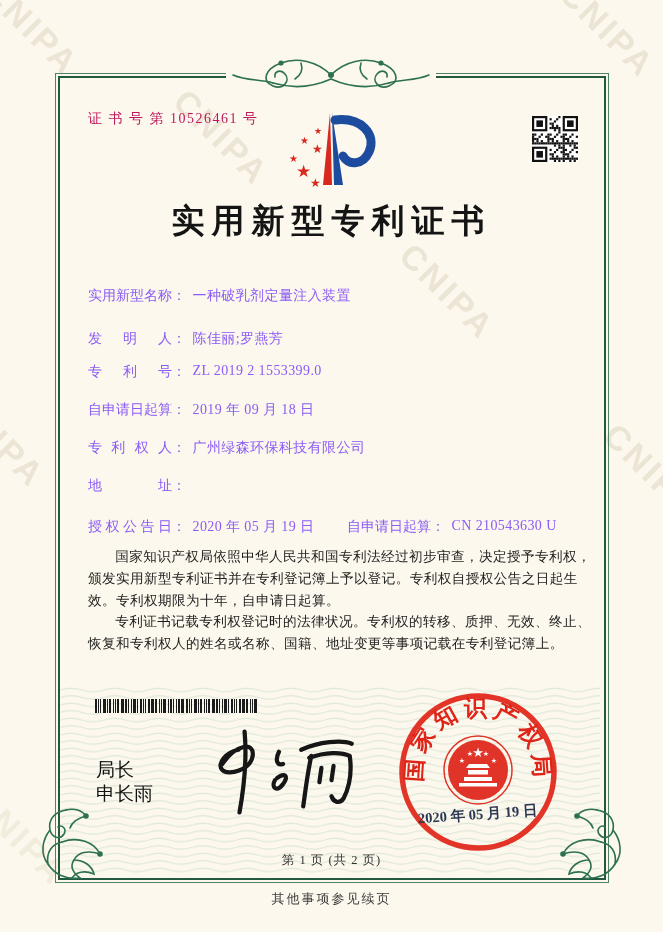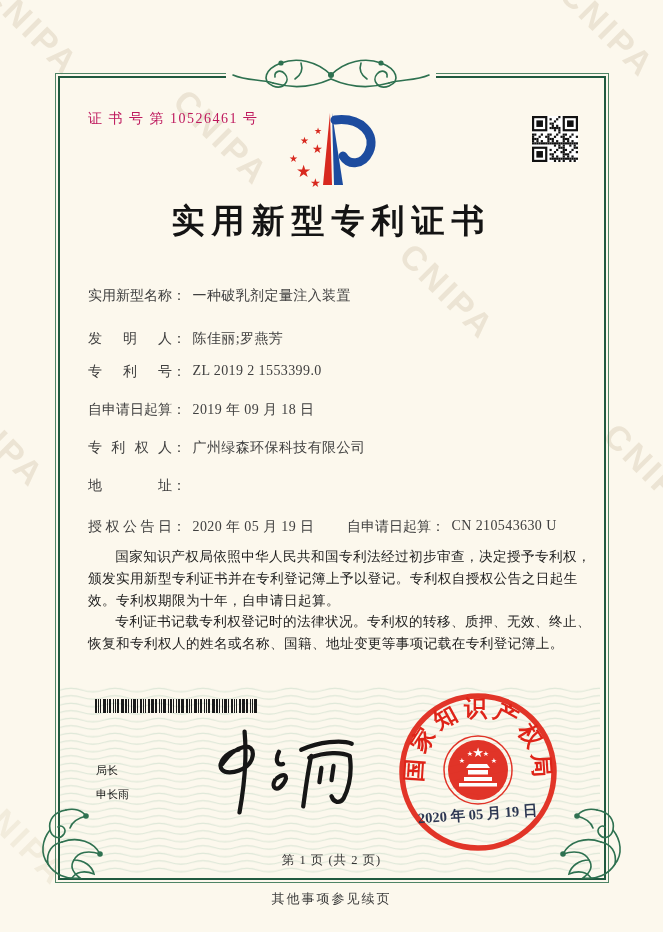--- a/index.html
+++ b/index.html
@@ -27,36 +27,36 @@
   .top-ornament{left:210px;top:52px;width:242px;height:46px;}
   .corner-bl{left:36px;top:806px;width:80px;height:80px;}
   .corner-br{left:547px;top:806px;width:80px;height:80px;transform:scaleX(-1);}
   
   .cert-no{position:absolute;left:88px;top:110px;font-size:14px;letter-spacing:1.5px;color:#be185d;}
   .logo{position:absolute;left:281px;top:107px;width:104px;height:86px;}
   .qr{position:absolute;left:532px;top:116px;width:46px;height:46px;background:#fff;}
   .title{position:absolute;left:0;right:0;top:199px;text-align:center;
          font-size:33px;font-weight:bold;letter-spacing:7px;color:#141414;}
   
-  .field{position:absolute;left:88px;font-size:14px;color:#404040;white-space:nowrap;}
+  .field{position:absolute;left:88px;font-size:14px;color:#8b5cf6;white-space:nowrap;}
   .flabel{display:inline-block;width:84px;text-align:justify;text-align-last:justify;vertical-align:top;}
   .colon{vertical-align:top;}
   .fvalue{display:inline-block;vertical-align:top;margin-left:3px;letter-spacing:.4px;}
   .fvalue .vline{line-height:20px;}
   .grant-pair2{position:absolute;left:259px;top:0;}
   
   .body-text{position:absolute;left:88px;top:546px;width:508px;
              font-size:13.6px;line-height:21.8px;color:#1d1d1d;letter-spacing:.4px;}
   .body-text p{margin:0;text-indent:2em;}
   
   .barcode{position:absolute;left:95px;top:699px;width:168px;height:14px;display:flex;align-items:stretch;}
   .barcode .bar{background:#1b1b1b;height:100%;}
   .issuer{position:absolute;left:96px;top:758px;
           font-family:"Liberation Sans","DejaVu Sans",sans-serif;
-          font-size:11px;line-height:24px;color:#111;}
+          font-size:19px;line-height:24px;color:#111;}
   .signature{position:absolute;left:192px;top:724px;width:182px;height:94px;}
   .seal{position:absolute;left:392px;top:688px;width:172px;height:172px;}
   .page-info{position:absolute;left:0;right:0;top:852px;text-align:center;font-size:12.5px;color:#333;letter-spacing:1px;}
   .continuation{position:absolute;left:0;right:0;top:890px;text-align:center;font-size:13px;color:#3d3d3d;letter-spacing:2px;}
   .defs-holder{position:absolute;width:0;height:0;overflow:hidden;}
 </style>
 </head>
 <body>
 
 <svg class="defs-holder" aria-hidden="true">

